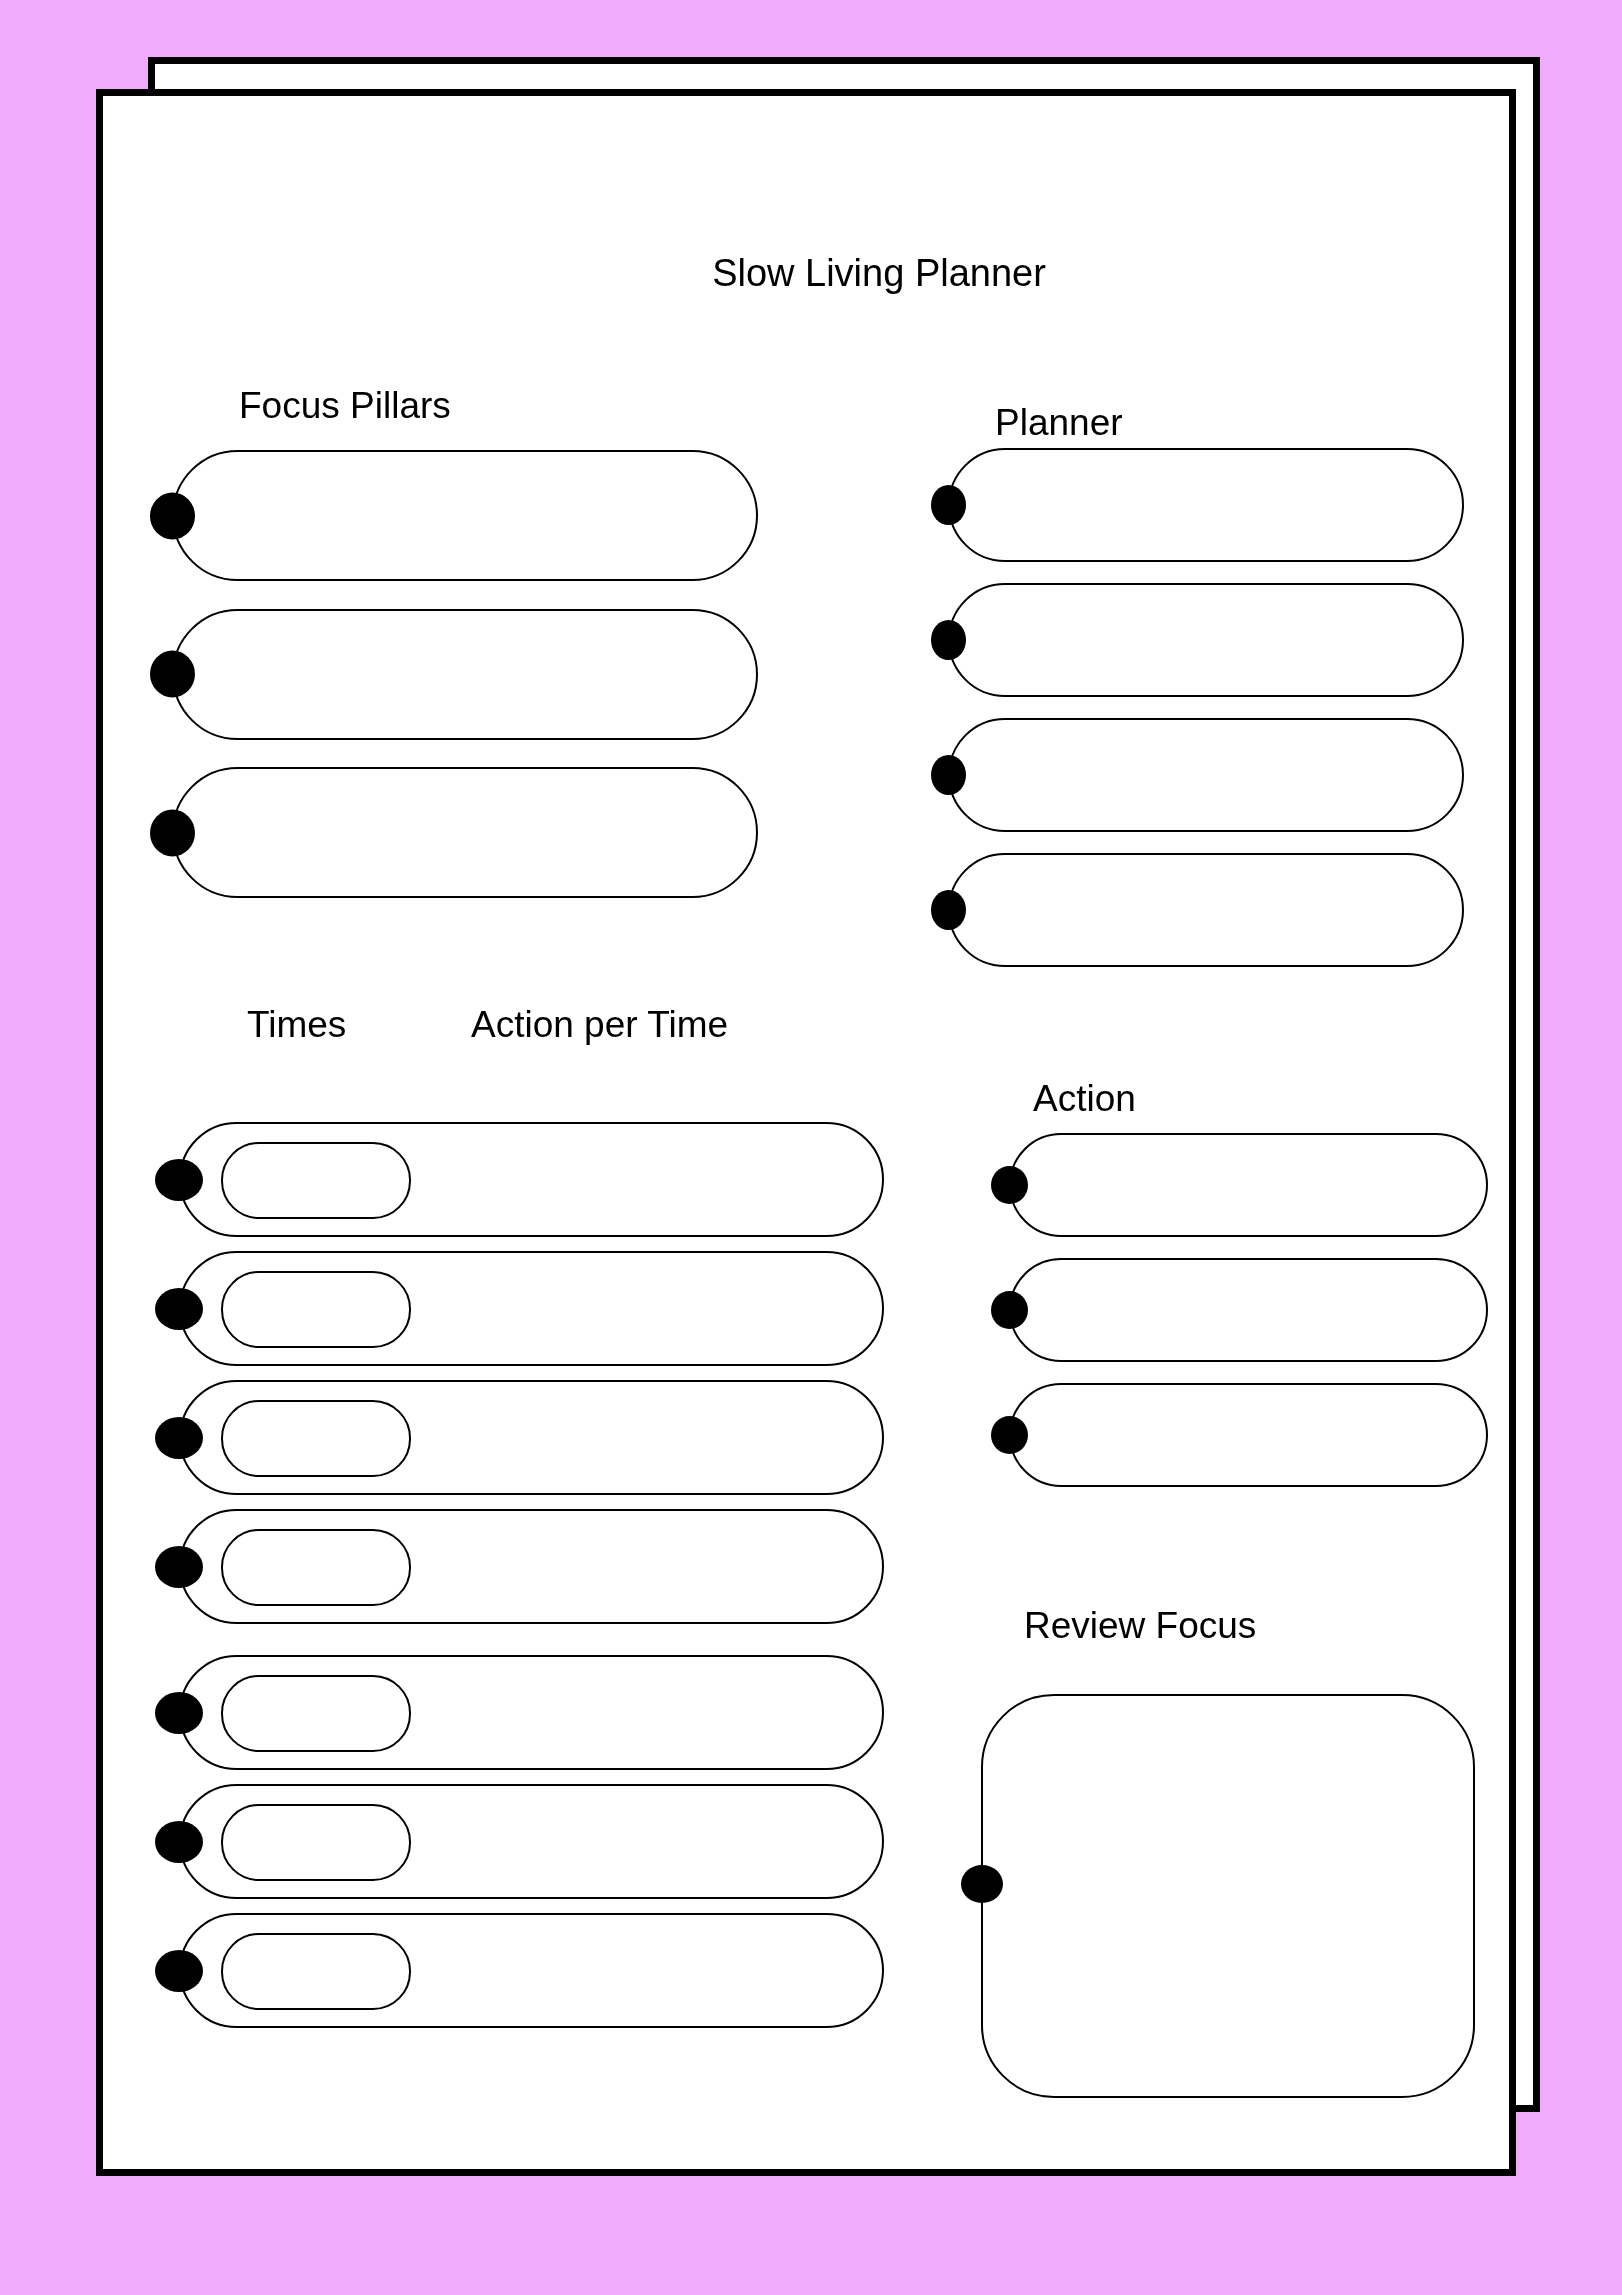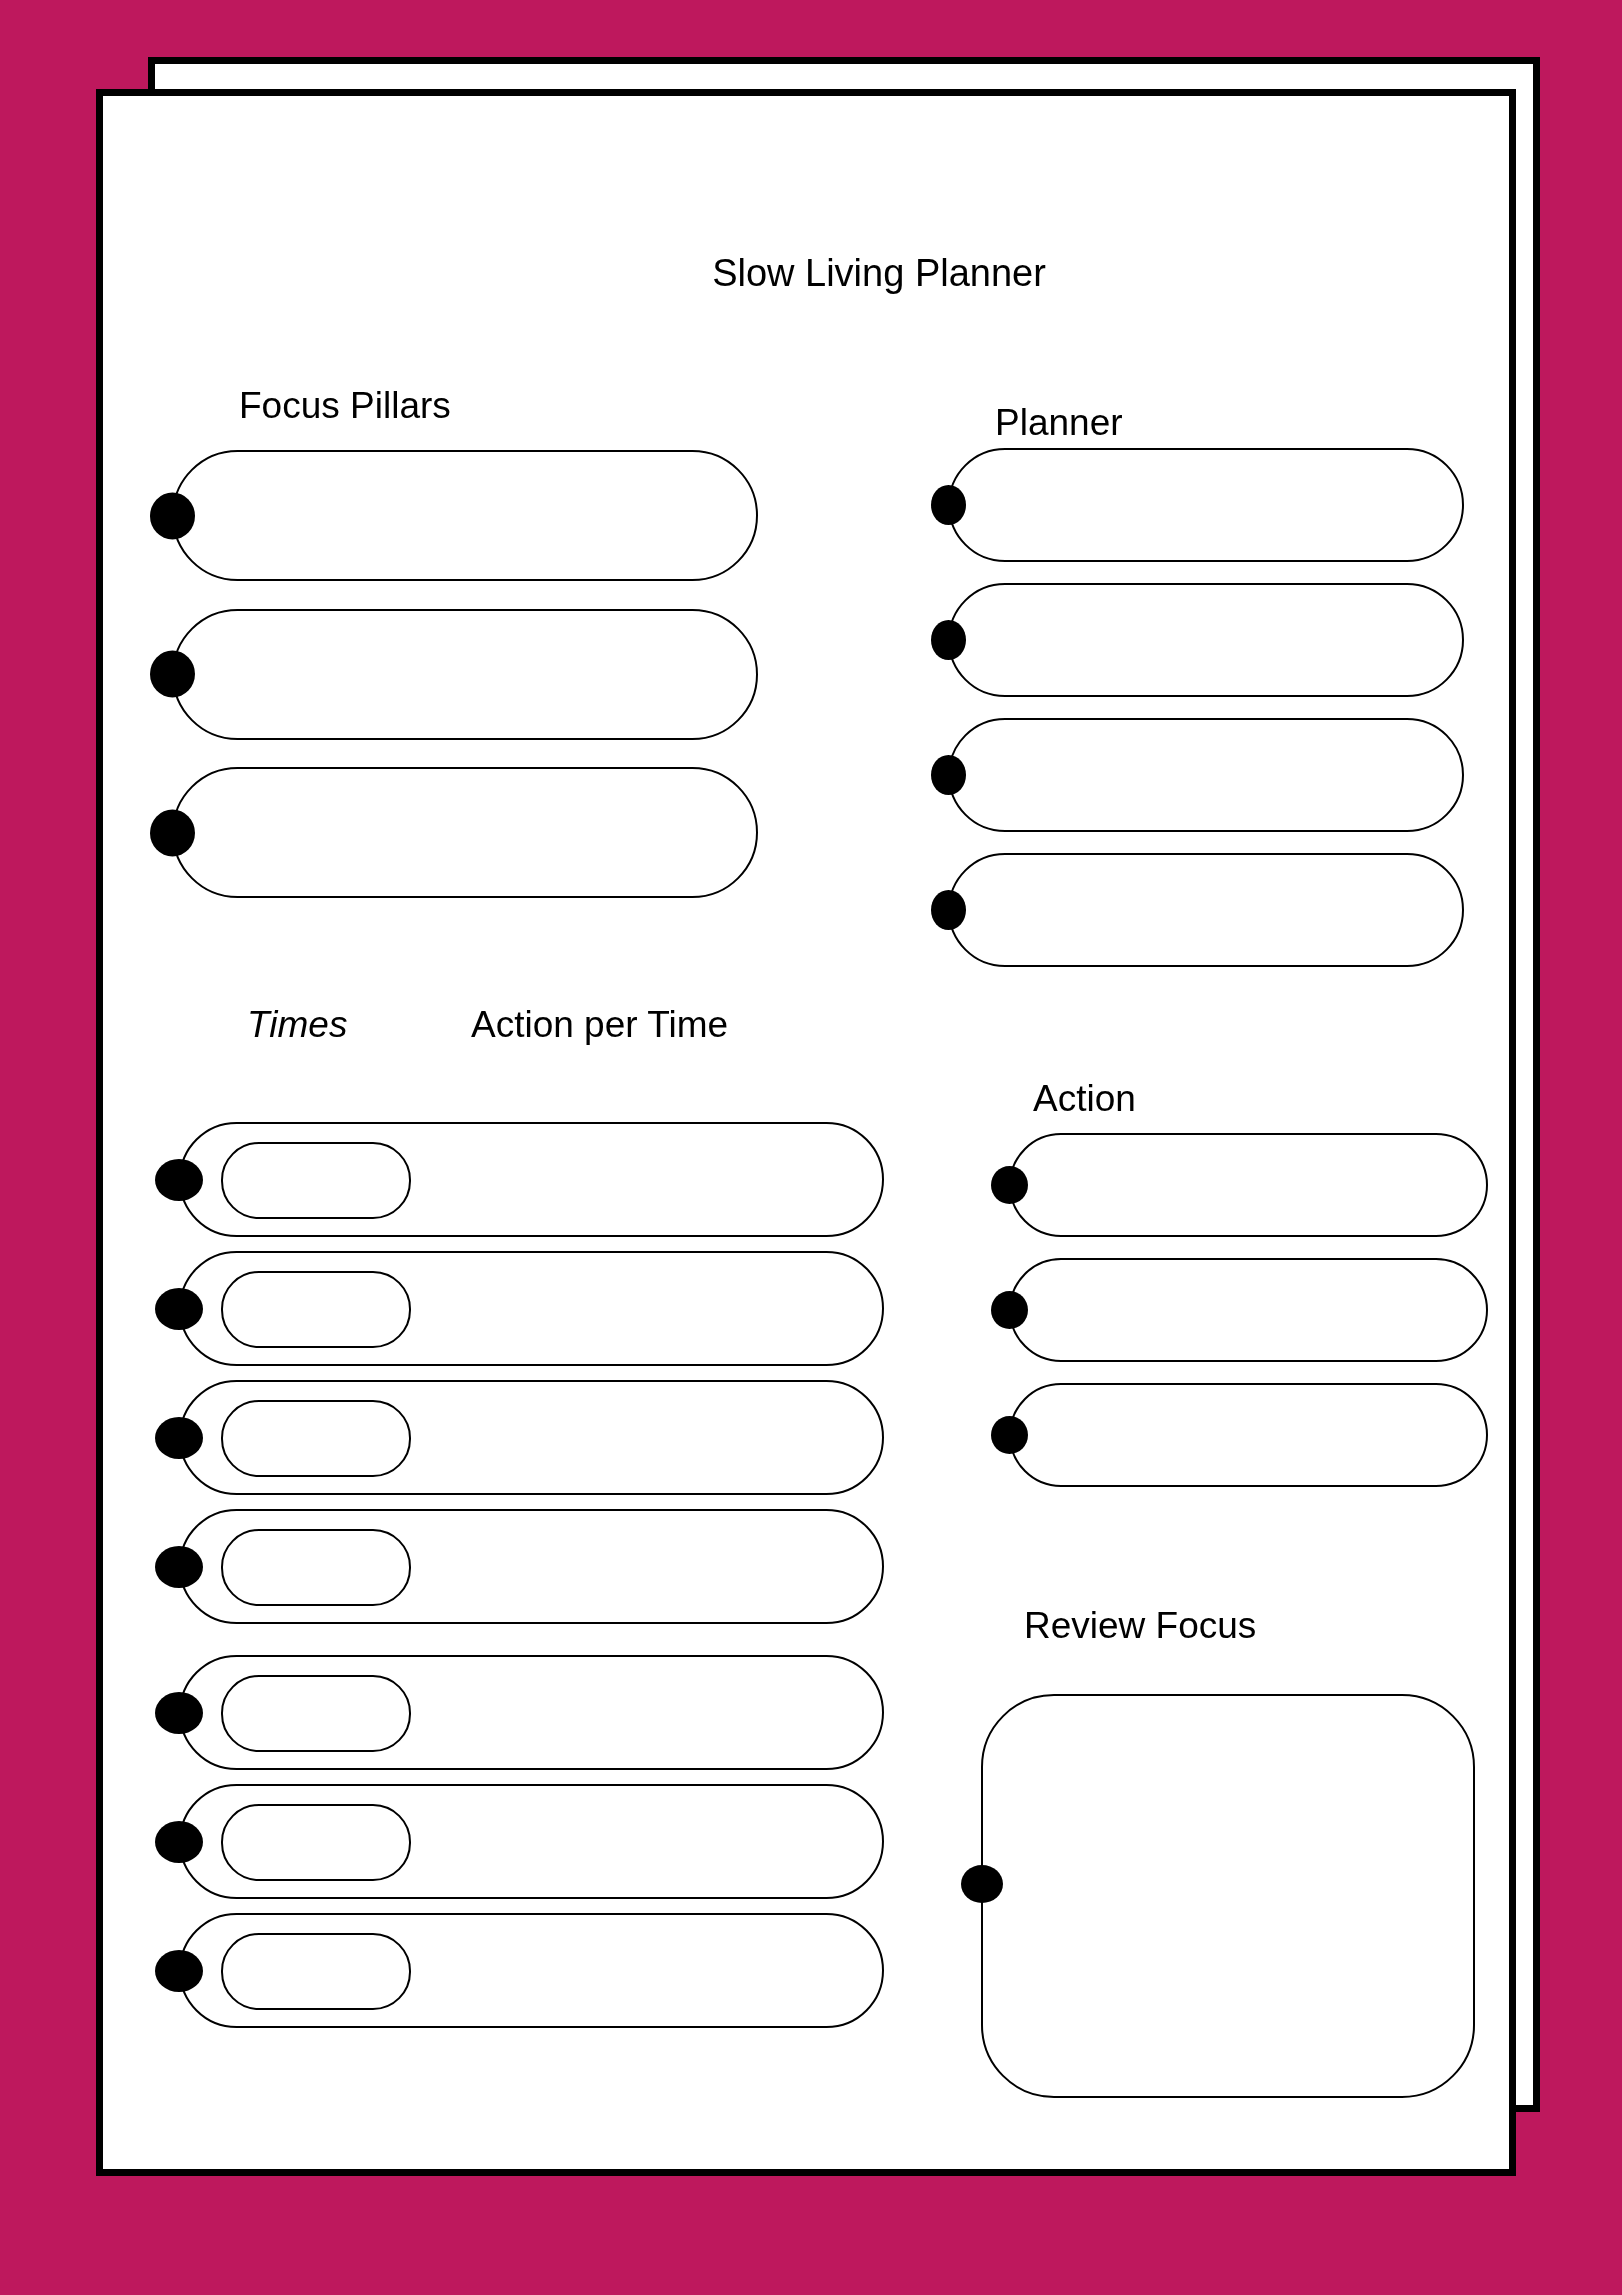--- a/index.html
+++ b/index.html
@@ -1,36 +1,36 @@
 <!DOCTYPE html>
 <html style="font-size:13.3px"><head>
 <meta charset="utf-8">
 <style>
   html,body { margin:0; padding:0; background:#ffffff; }
   .canvas {
     position:relative; width:1623px; height:2295px;
-    background:#be185d; overflow:hidden;
+    background:#f0abfc; overflow:hidden;
     font-family:"Liberation Sans", sans-serif; color:#000;
   }
   .sheet { position:absolute; background:#fff; border:7.5px solid #000; box-sizing:border-box; }
   .back-page  { left:148px; top:57px;  width:1392px; height:2055px; }
   .front-page { left:96px; top:89px; width:1420px; height:2087px; }
 
   
   .front-page .abs { position:absolute; }
 
   .title {
     left:776px; top:155px; transform:translateX(-50%);
     font-size:38px; line-height:1.2; white-space:nowrap;
   }
   .label { font-size:37px; line-height:1.1; white-space:nowrap;margin-left:16px; }
 
   .focus-label    { left:120px;  top:290px;  }
   .criteria-label { left:876px; top:307px;  }
-  .times-label    { left:128px;  top:909px;font-style:italic; }
+  .times-label    { left:128px;  top:909px; }
   .action-label   { left:352px;  top:909px; }
   .reflect-label  { left:914px; top:983px; }
   .review-label   { left:905px; top:1510px; }
 
   .pill {
     position:relative; box-sizing:border-box;
     border:2.5px solid #000; border-radius:833px; background:#fff;
   }
   .dot {
     position:absolute; background:#000; border-radius:50%;

